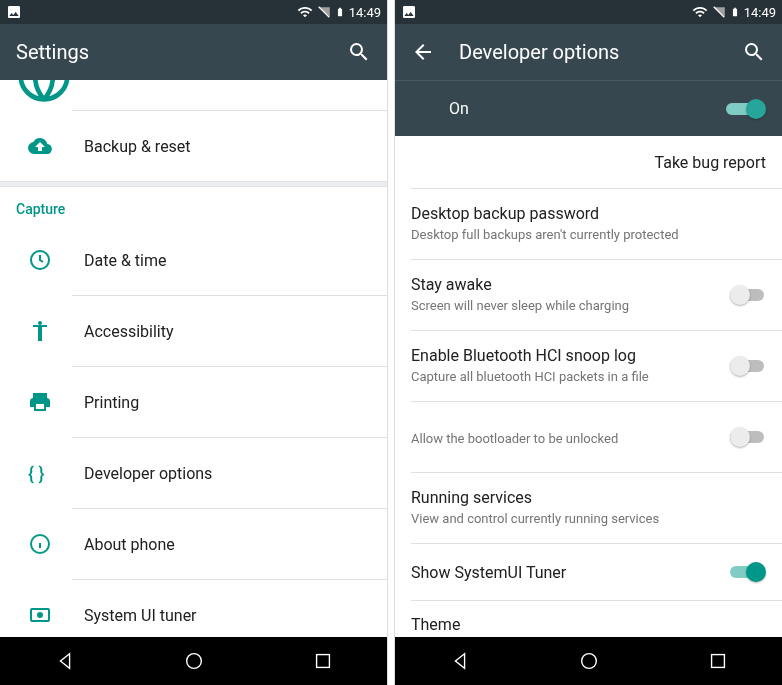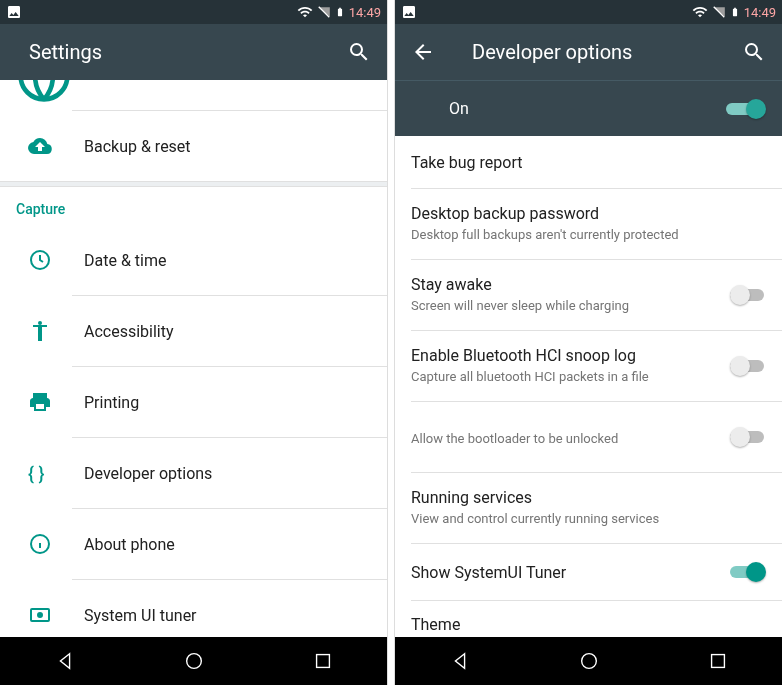--- a/index.html
+++ b/index.html
@@ -17,40 +17,40 @@
     background: #fff;
     display: flex;
     flex-direction: column;
     overflow: hidden;
     box-shadow: 0 0 0 1px #ddd;
   }
   
   .statusbar {
     height: 24px;
     background: #263238;
-    color: #fca5a5;
+    color: #ffffff;
     display: flex;
     align-items: center;
     padding: 0 6px;
     font-size: 13px;
   }
   .statusbar .left { flex: 1; display:flex; align-items:center; gap:4px;}
   .statusbar .right { display:flex; align-items:center; gap:4px;}
   .statusbar svg { display:block; }
   
   .appbar {
     background: #37474f;
     color: #fff;
     height: 56px;
     display: flex;
     align-items: center;
     padding: 0 16px;
     gap: 24px;
   }
-  .appbar .title { font-size: 20px; font-weight: 400; flex:1;margin-left:13px; }
+  .appbar .title { font-size: 20px; font-weight: 400; flex:1; }
   .appbar .back { width:24px; height:24px; }
   .appbar .search { width:24px; height:24px; }
   
   .togglebar {
     background: #37474f;
     color: #fff;
     height: 56px;
     display:flex;
     align-items:center;
     padding: 0 16px 0 54px;
@@ -74,21 +74,21 @@
   .list-row .icon-slot {
     width: 56px;
     display:flex;
     align-items:center;
     color: #009688;
   }
   .list-row .icon-slot svg { width:24px; height:24px; }
   .list-row .texts { flex:1; }
   .list-row .texts .primary { font-size: 16px; color: #212121; }
   .list-row .texts .secondary { font-size: 13px; color: #757575; margin-top:4px; line-height:1.3;}
-  .list-row.disabled .primary { color: #bdbdbd; }
+  .list-row.disabled .primary { color: #bdbdbd; text-align: right; }
   .divider {
     height: 1px;
     background: #e0e0e0;
     margin-left: 72px;
   }
   .section-divider {
     height: 6px;
     background: #eceff1;
     border-top: 1px solid #e0e0e0;
     border-bottom: 1px solid #e0e0e0;

